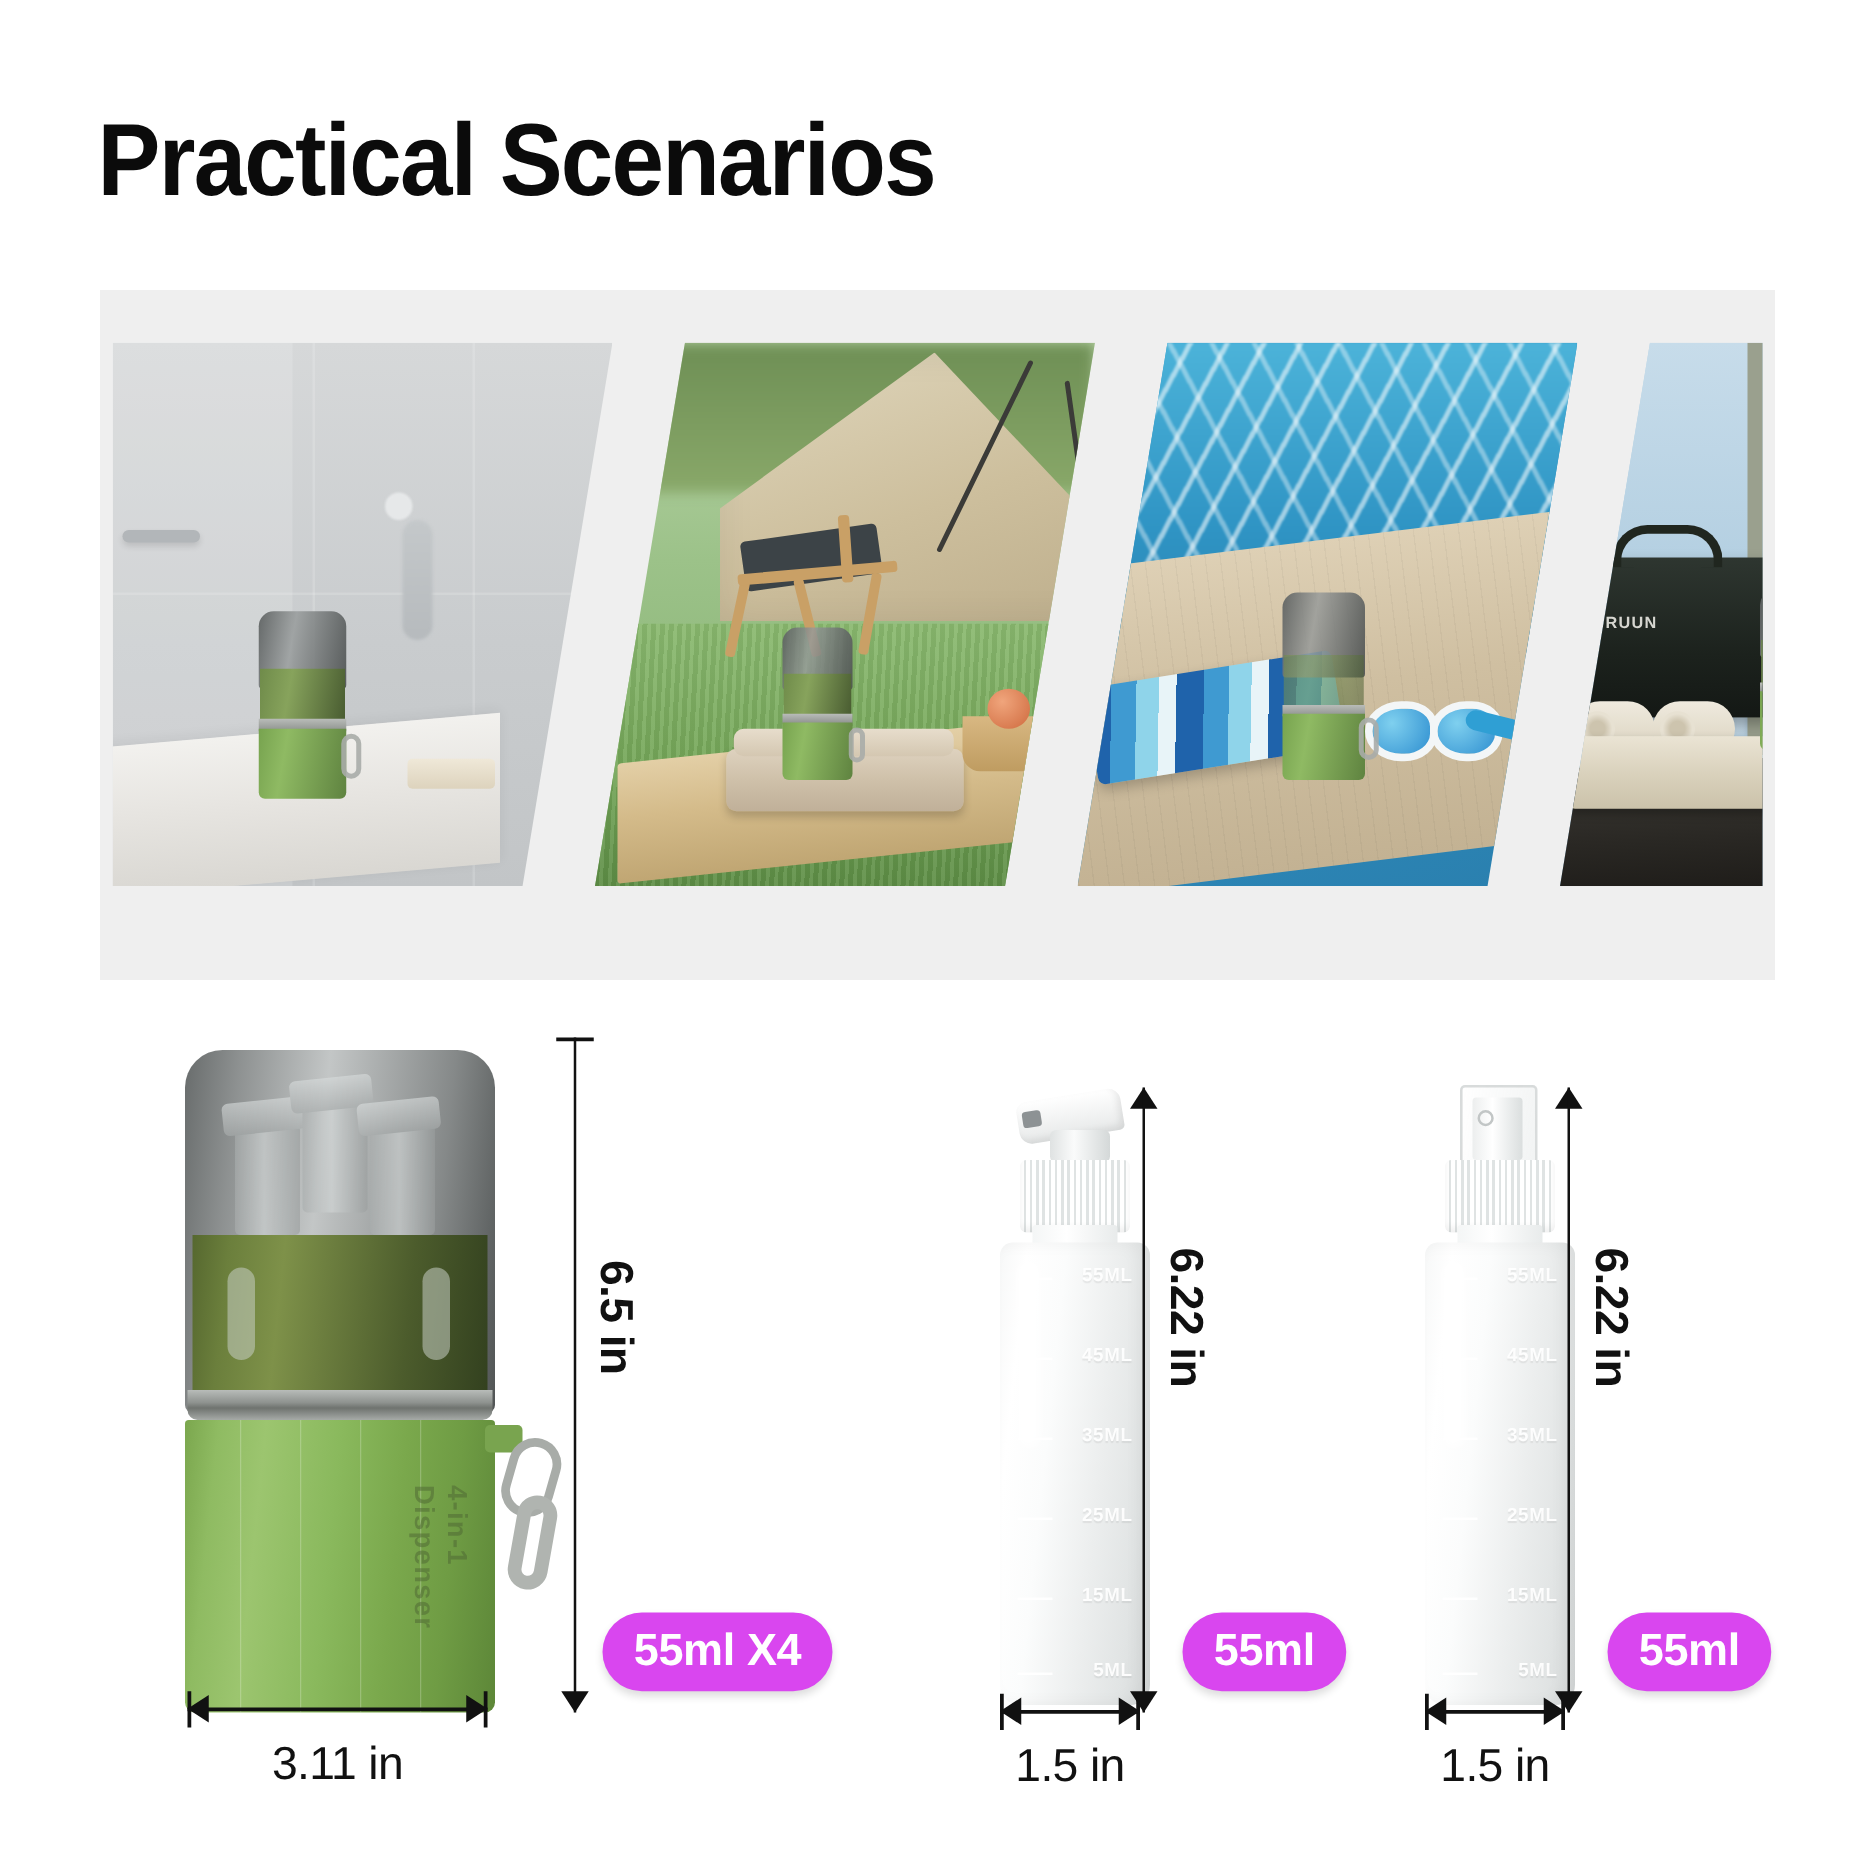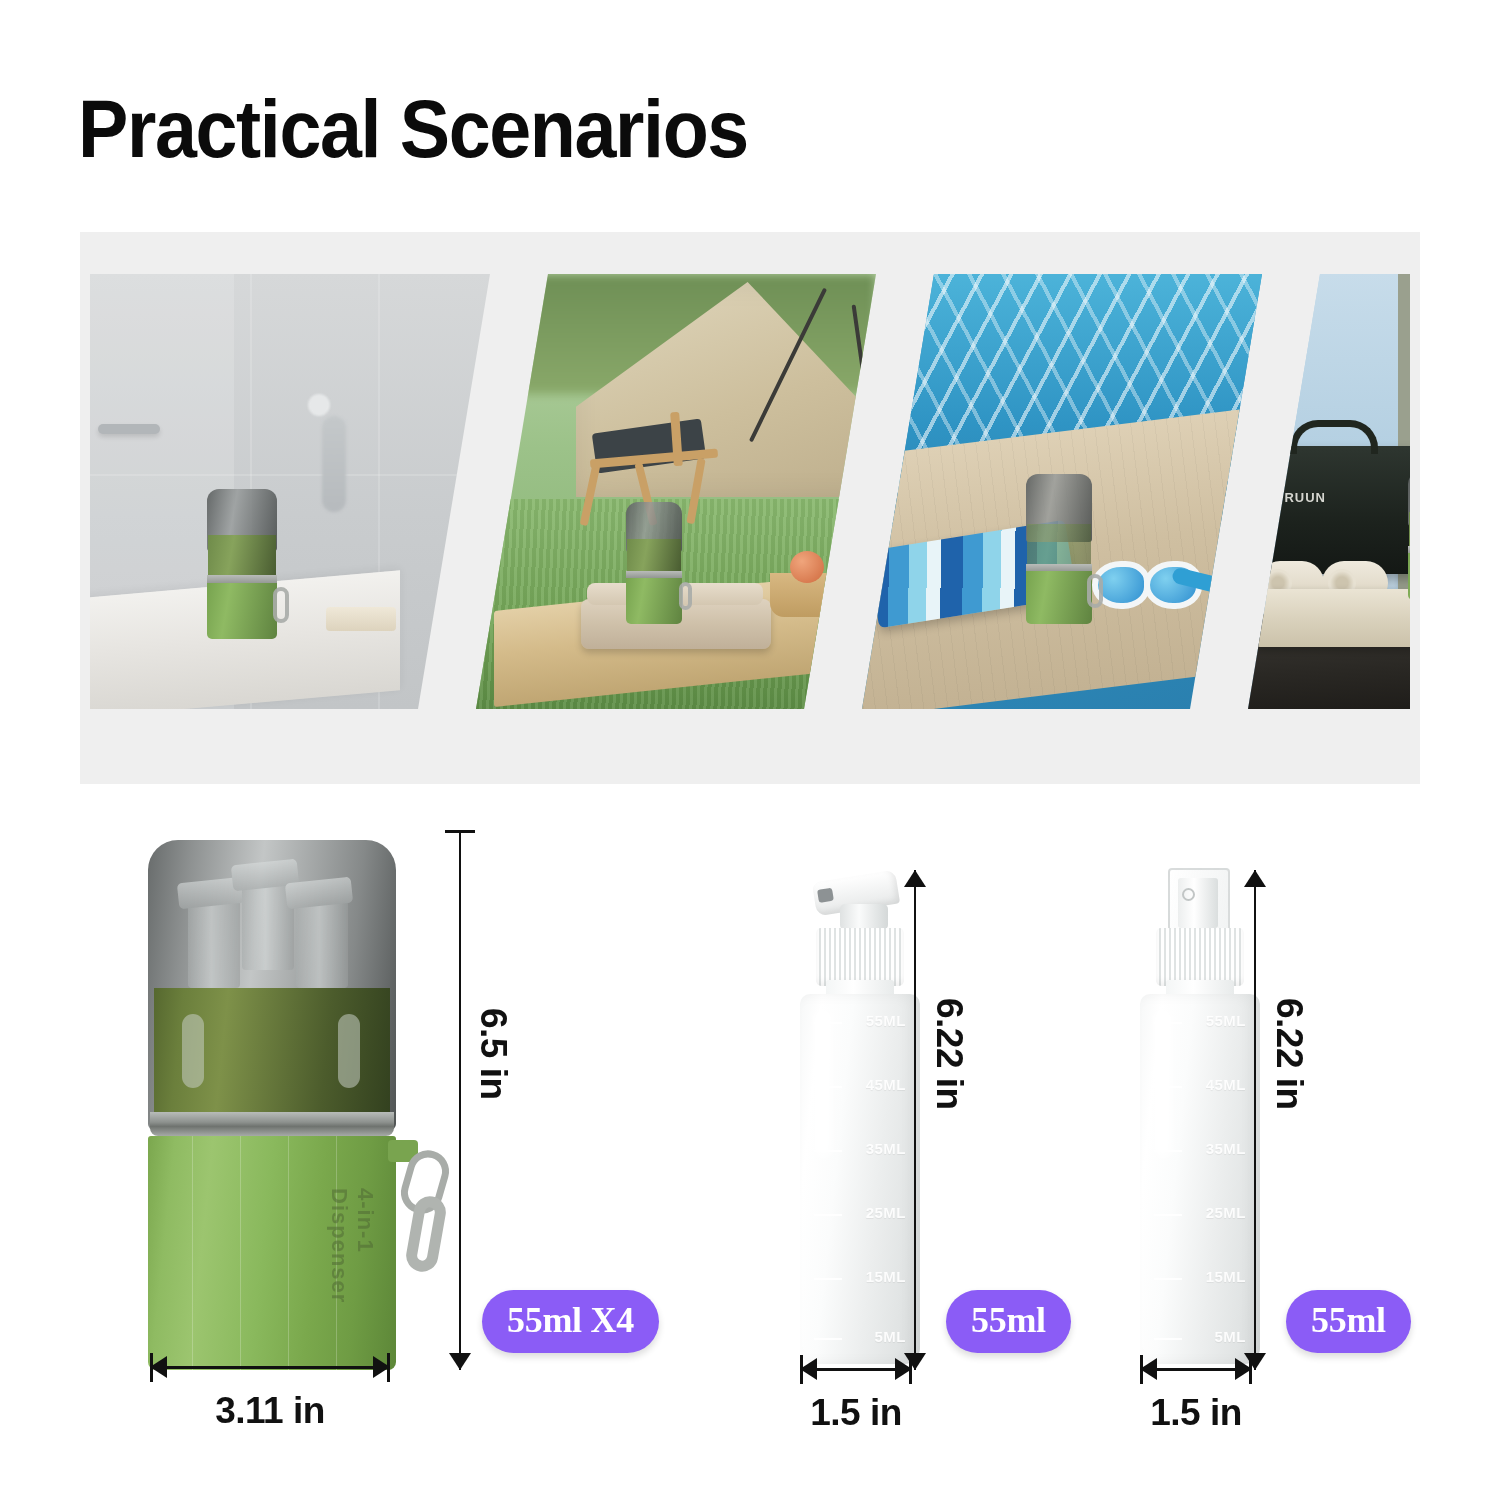--- a/index.html
+++ b/index.html
@@ -463,34 +463,33 @@
   .hdim .ah-l { left: 0; border-right: 17px solid #111; }
   .hdim .ah-r { right: 0; border-left: 17px solid #111; }
   .hdim .cap {
     position: absolute; top: 3px; width: 3px; height: 29px; background: #111;
   }
   .hdim .cap-l { left: 0; }
   .hdim .cap-r { right: 0; }
   .hdim-label {
     position: absolute; top: 40px; left: 0; width: 100%;
     text-align: center;
-    font-size: 37px; font-weight: 700; color: #111; letter-spacing: -0.5px;
+    font-size: 37px; font-weight: 400; color: #111; letter-spacing: -0.5px;
   }
 
   
   .badge {
     position: absolute;
-    background: #8b5cf6;
+    background: #d946ef;
     color: #ffffff;
     font-size: 36px; font-weight: 800; letter-spacing: -0.3px;
     border-radius: 999px;
     padding: 9px 25px 12px 25px;
     white-space: nowrap;
     box-shadow: 0 4px 7px rgba(0,0,0,.14);
-    font-family: Liberation Serif, serif;
   }
 </style>
 </head>
 <body>
 
 <div class="page">
 
   <div class="page-title">Practical Scenarios</div>
 
   <div class="scenario-block">

